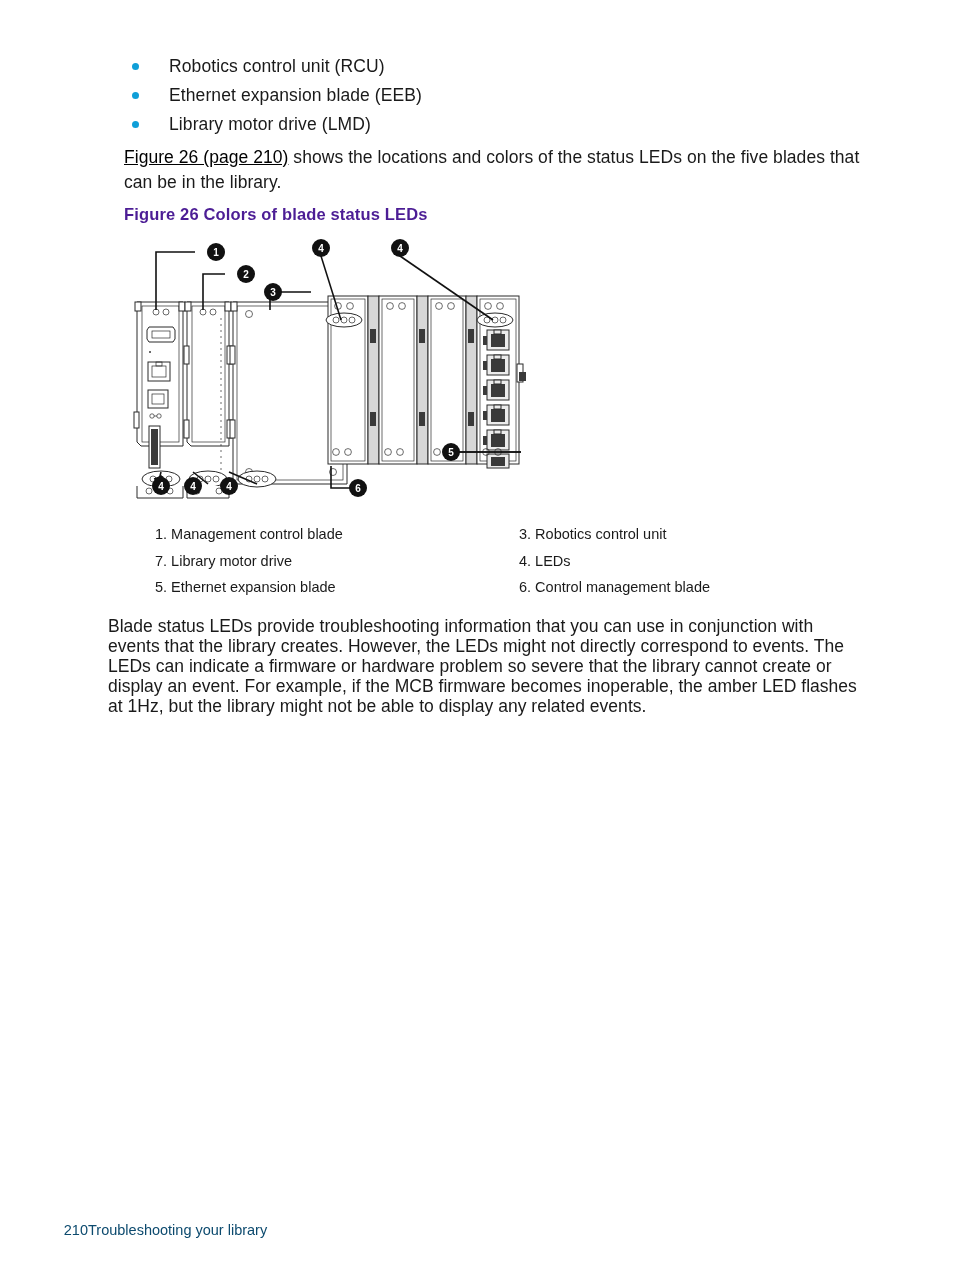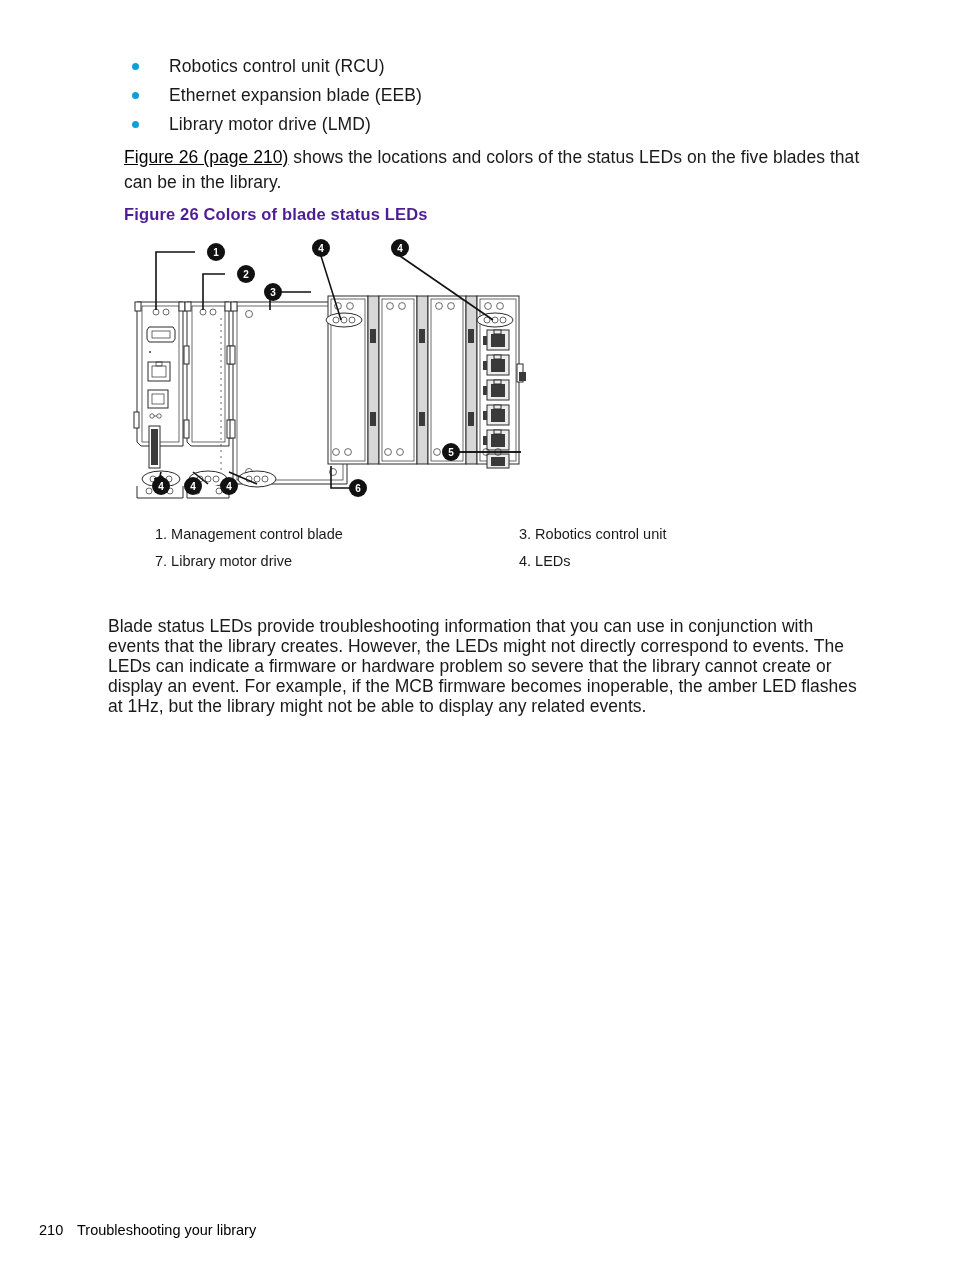--- a/index.html
+++ b/index.html
@@ -105,25 +105,26 @@
     line-height: 20px;
     color: #1a1a1a;
     letter-spacing: 0.02px;
   }
   #para-blade-status { top: 616px; }
   #para-description { top: 728px; }
 
   
   .footer {
     position: absolute;
-    left: 39px;
+    left: 50px;
     top: 1222px;
     font-size: 14.5px;
-    color: #000000;
+    color: #0c4a6e;
     display: flex;
+    text-align: right;
   }
   .footer-page { width: 38px; flex: 0 0 38px; }
   .footer-chapter { }
 </style>
 </head>
 <body>
 
 <div class="page">
 
   <div class="bullets">
@@ -428,20 +429,24 @@
 
   <div class="legend">
     <div class="legend-row">
       <span class="legend-col-a">1. Management control blade</span>
       <span class="legend-col-b">3. Robotics control unit</span>
     </div>
     <div class="legend-row">
       <span class="legend-col-a">7. Library motor drive</span>
       <span class="legend-col-b">4. LEDs</span>
     </div>
+    <div class="legend-row">
+      <span class="legend-col-a">5. Ethernet expansion blade</span>
+      <span class="legend-col-b">6. Control management blade</span>
+    </div>
   </div>
 
   <div class="body-para" id="para-blade-status">Blade status LEDs provide troubleshooting information that you can use in conjunction with events that the library creates. However, the LEDs might not directly correspond to events. The LEDs can indicate a firmware or hardware problem so severe that the library cannot create or display an event. For example, if the MCB firmware becomes inoperable, the amber LED flashes at 1Hz, but the library might not be able to display any related events.</div>
 
 
   <div class="footer">
     <span class="footer-page">210</span>
     <span class="footer-chapter">Troubleshooting your library</span>
   </div>
 

